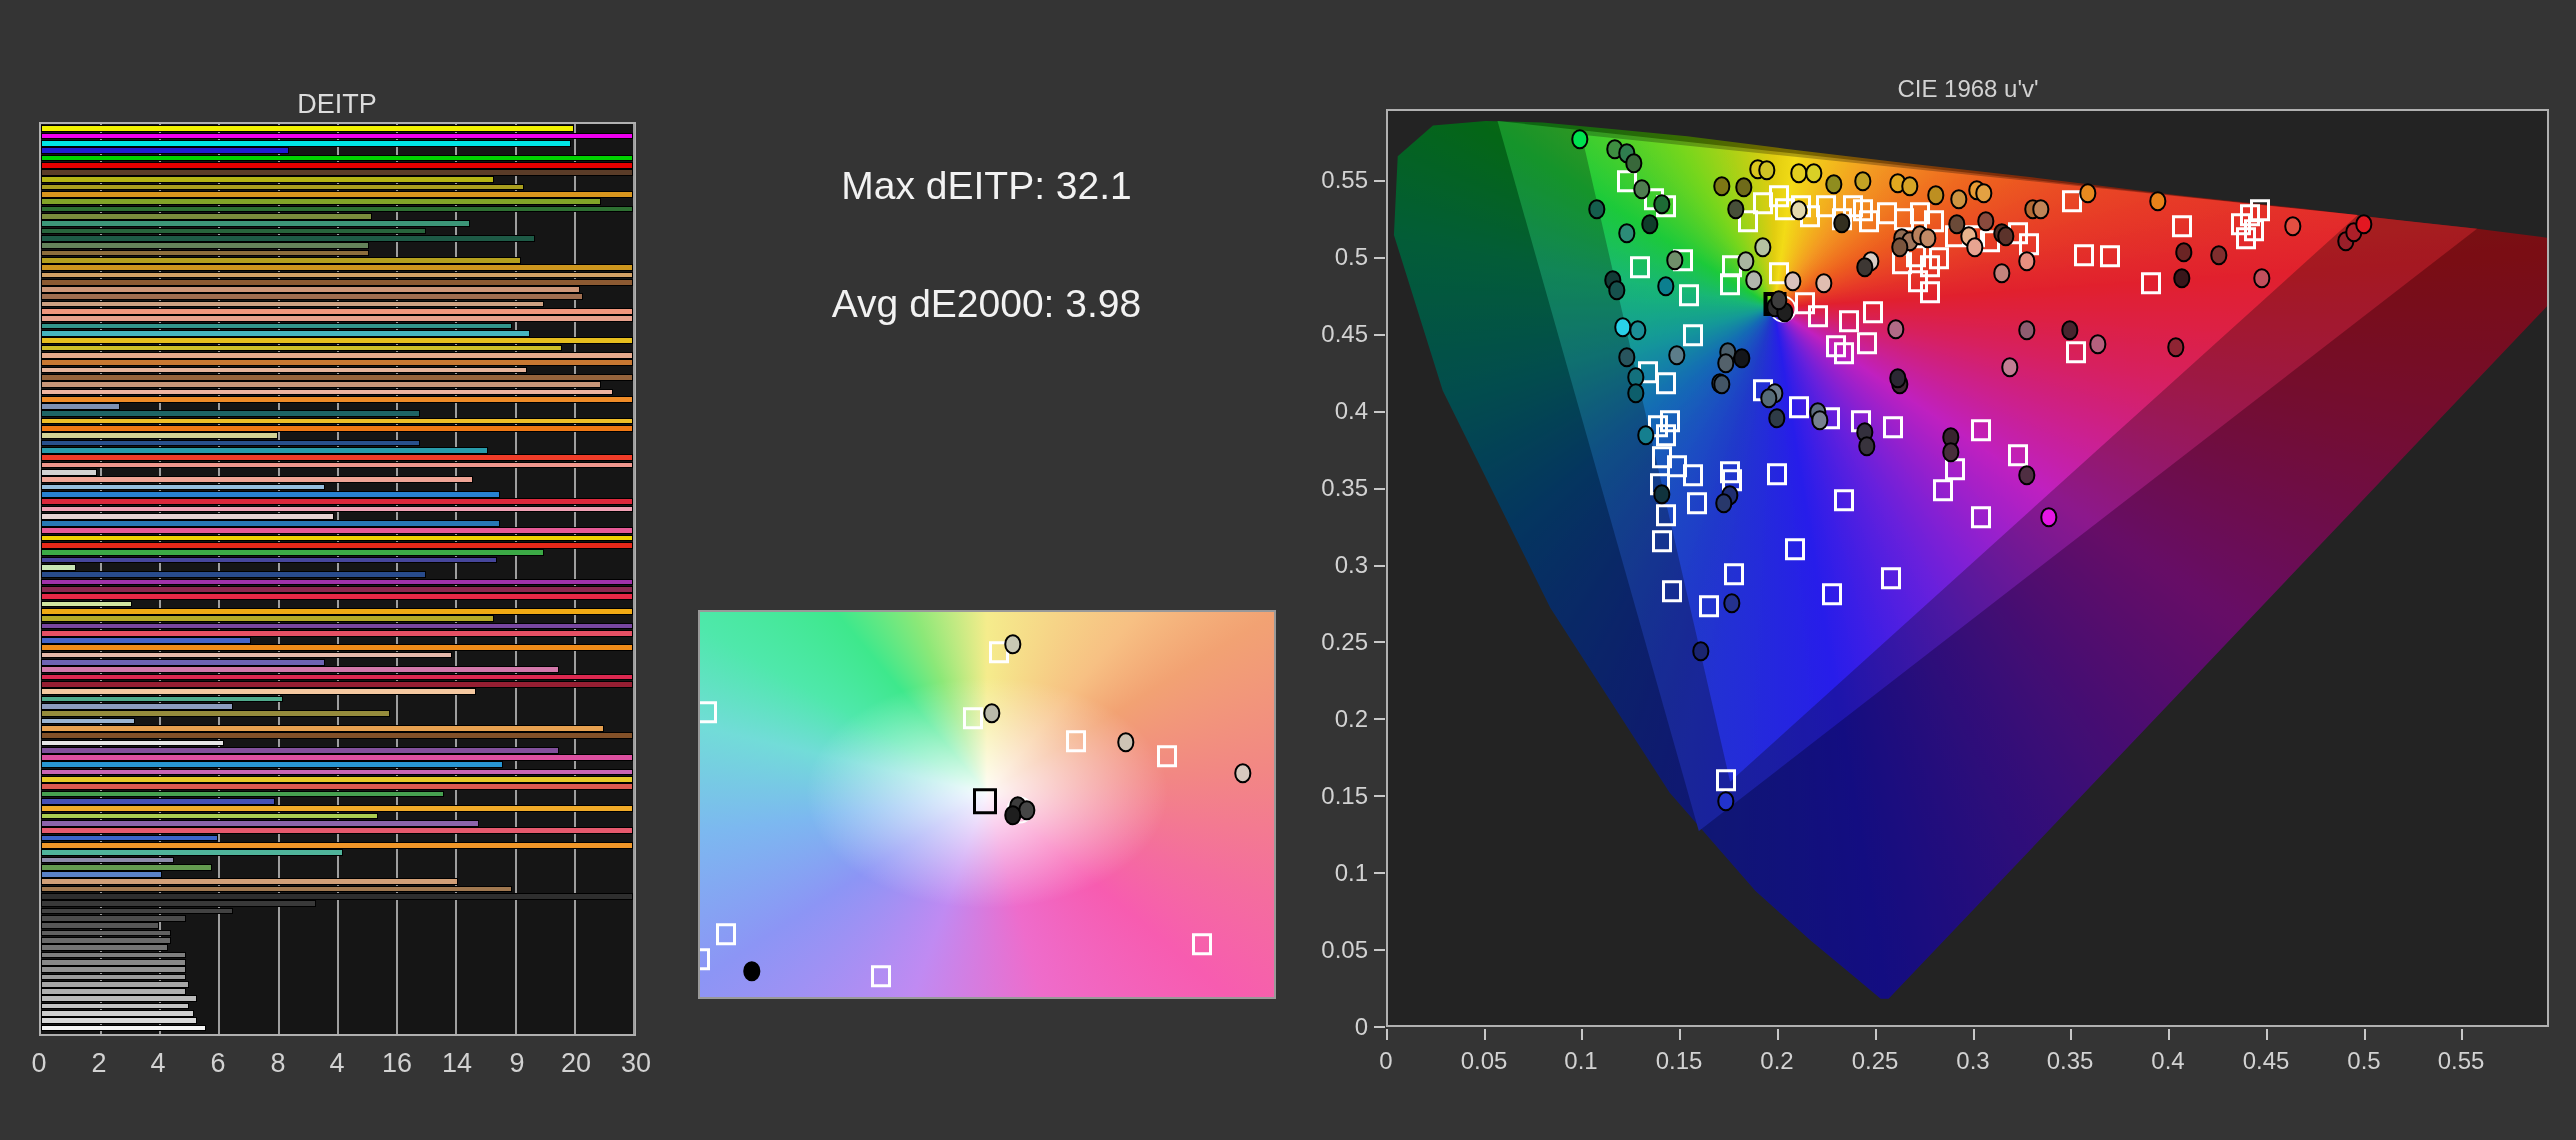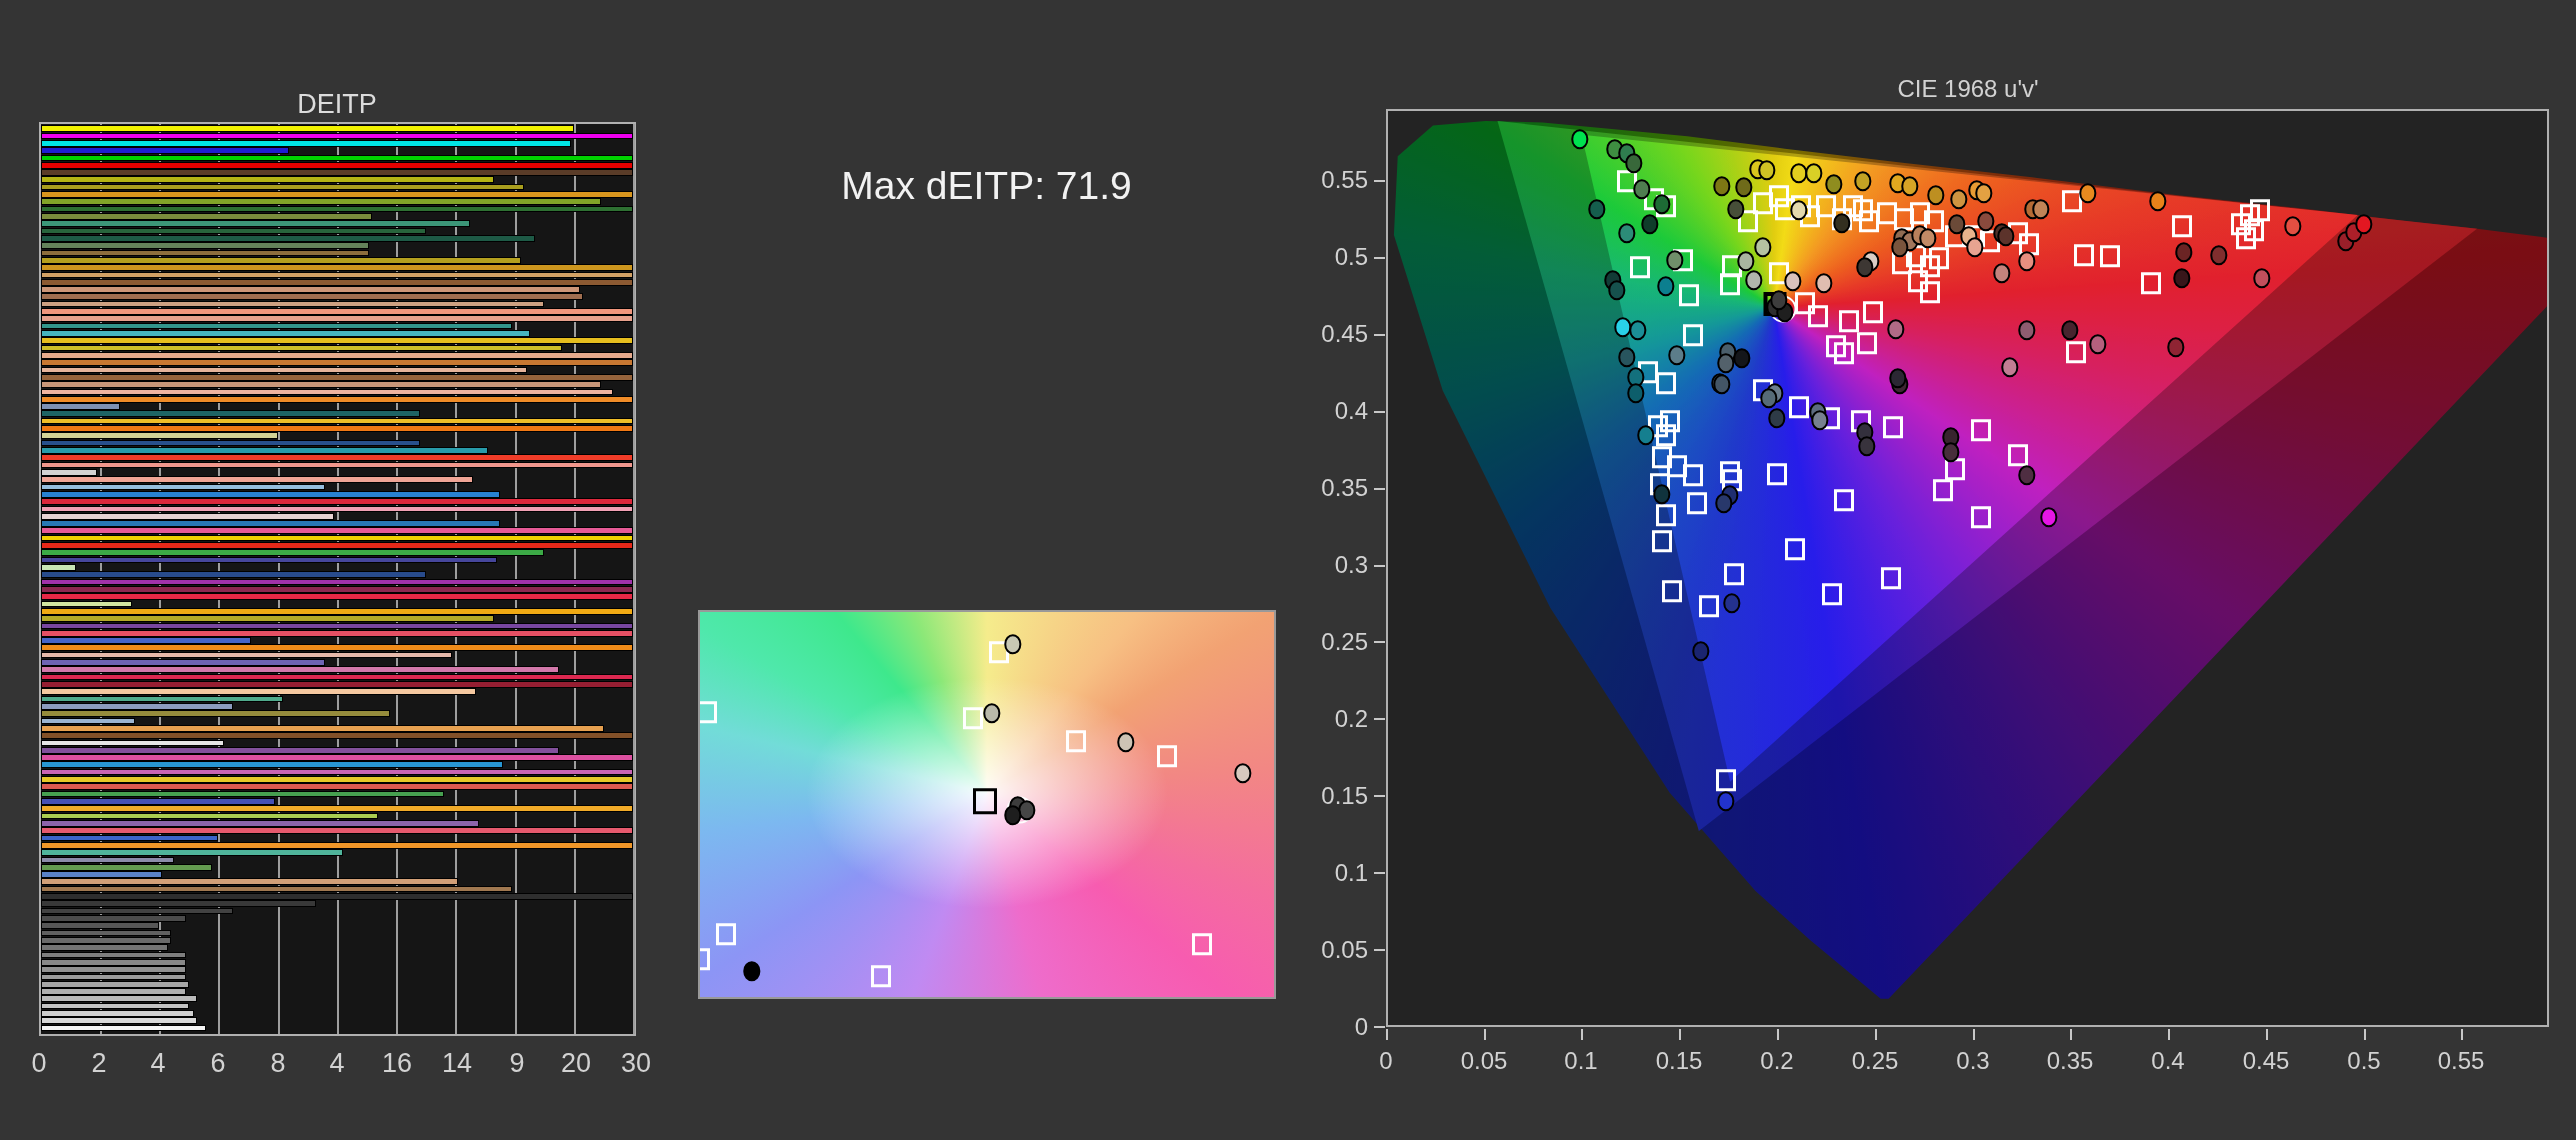--- a/index.html
+++ b/index.html
@@ -203,22 +203,23 @@
       <div class="xtick" style="left: 278px; top: 1048px;">8</div>
       <div class="xtick" style="left: 337px; top: 1048px;">4</div>
       <div class="xtick" style="left: 397px; top: 1048px;">16</div>
       <div class="xtick" style="left: 457px; top: 1048px;">14</div>
       <div class="xtick" style="left: 517px; top: 1048px;">9</div>
       <div class="xtick" style="left: 576px; top: 1048px;">20</div>
       <div class="xtick" style="left: 636px; top: 1048px;">30</div>
     </div>
 
   <div id="stats">
-    <div>Max dEITP: 71.9</div>
+    <div>Max dEITP: 32.1</div>
     <div class="stats-gap"></div>
+    <div>Avg dE2000: 3.98</div>
   </div>
 
   <div id="ab-panel">
       <div class="sq" style="left: 299px; top: 40px;"></div>
       <div class="sq" style="left: 6.9px; top: 100px;"></div>
       <div class="sq" style="left: 273px; top: 106px;"></div>
       <div class="sq" style="left: 376px; top: 129px;"></div>
       <div class="sq" style="left: 467px; top: 144px;"></div>
       <div class="sq" style="left: 26px; top: 322px;"></div>
       <div class="sq" style="left: 0px; top: 347px;"></div>

